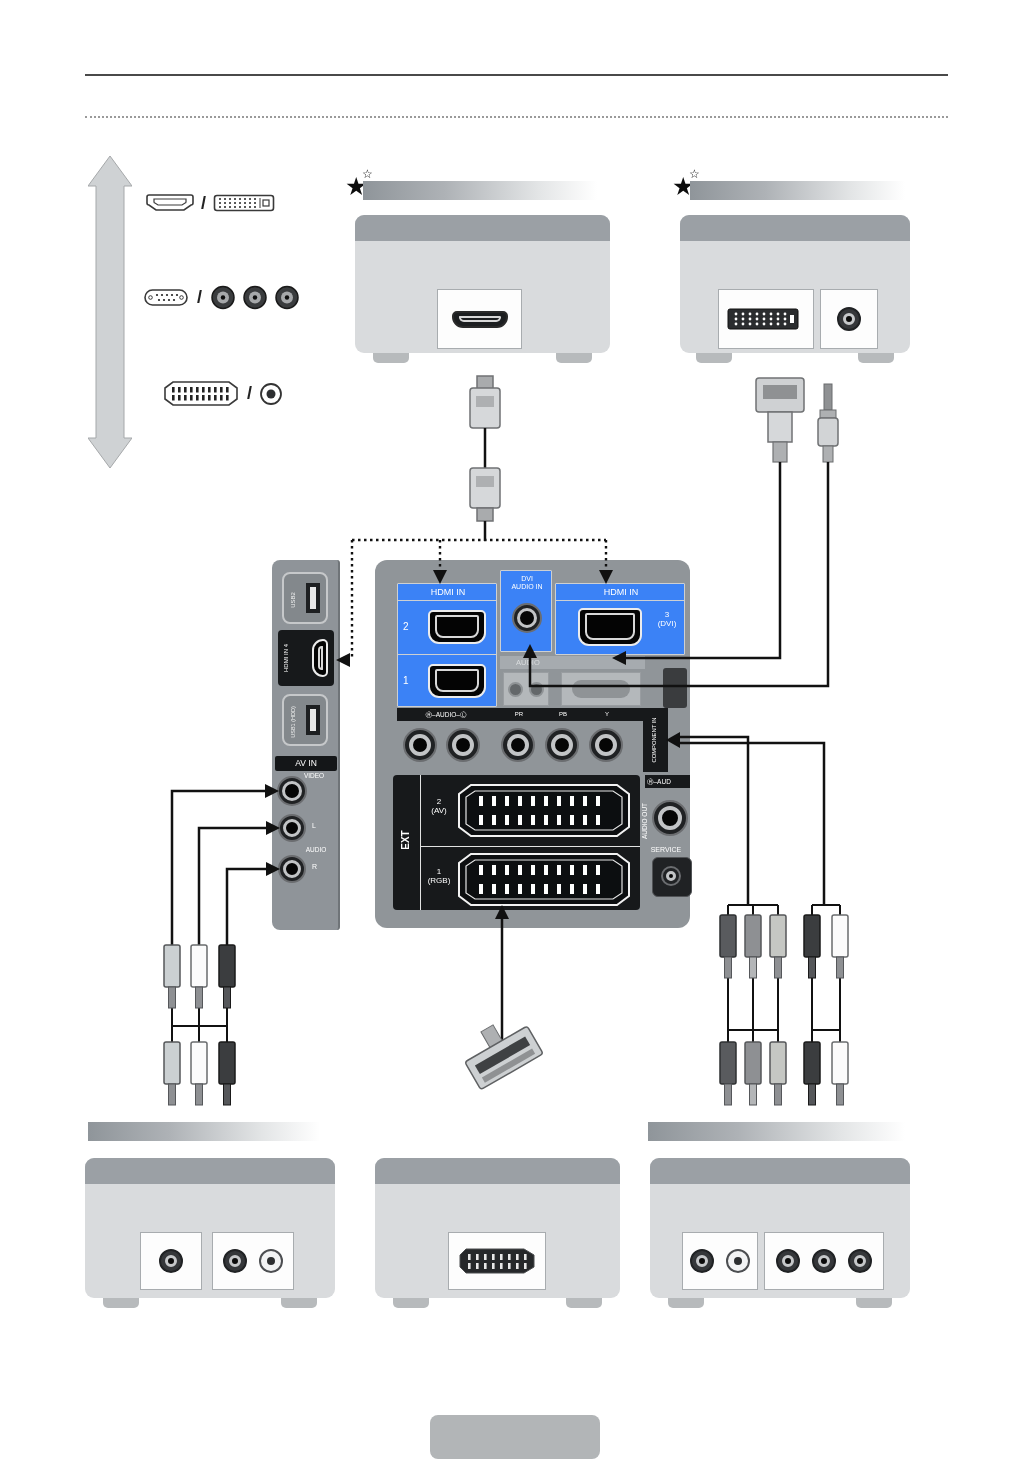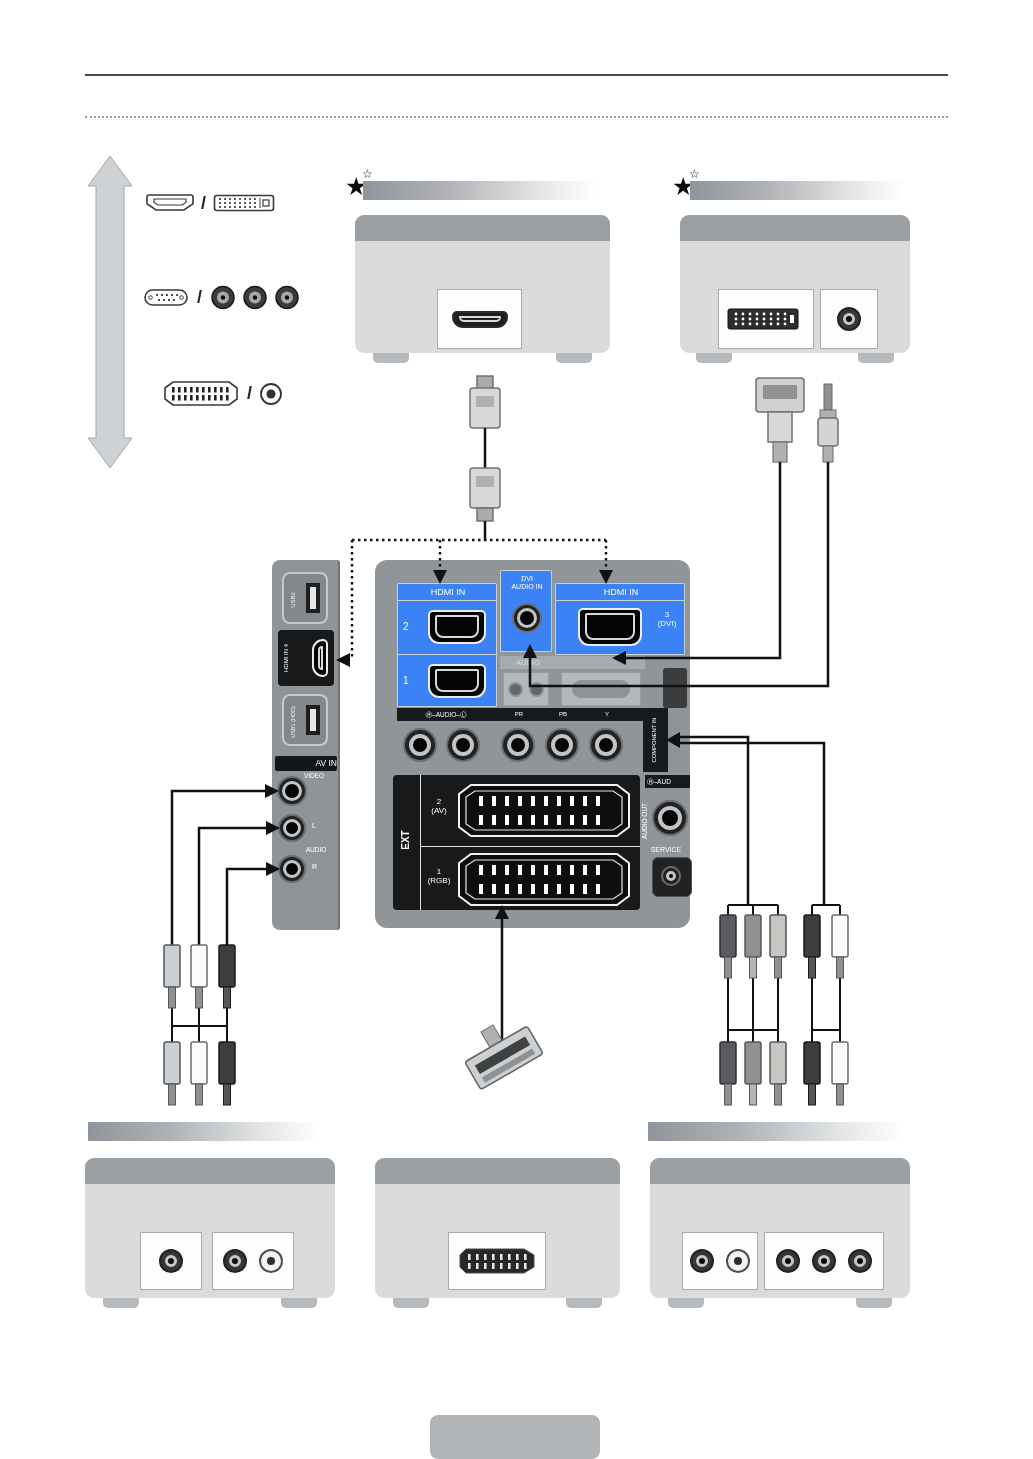--- a/index.html
+++ b/index.html
@@ -234,21 +234,21 @@
       <div class="hdmi-slot" style="left:23px;top:20px;width:38px;height:16px;transform:rotate(90deg)">
           <i></i>
         </div>
     </div>
     <div class="usbport" style="left:10px;top:134px;width:46px;height:52px">
       <div class="vrot" style="left:6px;top:44px;width:36px;font-size:5.5px;color:#f0f0f0">USB1 (HDD)</div>
       <div class="usbslot" style="right:6px;top:9px;width:14px;height:30px">
           <i></i>
         </div>
     </div>
-    <div class="abs" style="left:3px;top:196px;width:62px;height:15px;background:#141618;border-radius:2px;color:#fff;font-size:8.5px;text-align:right;line-height:15px">AV IN</div>
+    <div class="abs" style="left:3px;top:196px;width:62px;height:15px;background:#141618;border-radius:2px;color:#fff;font-size:8.5px;text-align:center;line-height:15px">AV IN</div>
     <div class="wlab" style="left:20px;top:212px;width:44px;font-size:6.5px;text-align:center">VIDEO</div>
     <div class="jack sm" style="left:5px;top:216px;width:30px;height:30px"></div>
     <div class="jack sm" style="left:6px;top:254px;width:28px;height:28px"></div>
     <div class="wlab" style="left:40px;top:262px;font-size:7px">L</div>
     <div class="wlab" style="left:26px;top:286px;width:36px;font-size:6.5px;text-align:center">AUDIO</div>
     <div class="jack sm" style="left:6px;top:295px;width:28px;height:28px"></div>
     <div class="wlab" style="left:40px;top:303px;font-size:7px">R</div>
   </div>
 
   <div class="rearpanel" style="left:375px;top:560px;width:315px;height:368px">

